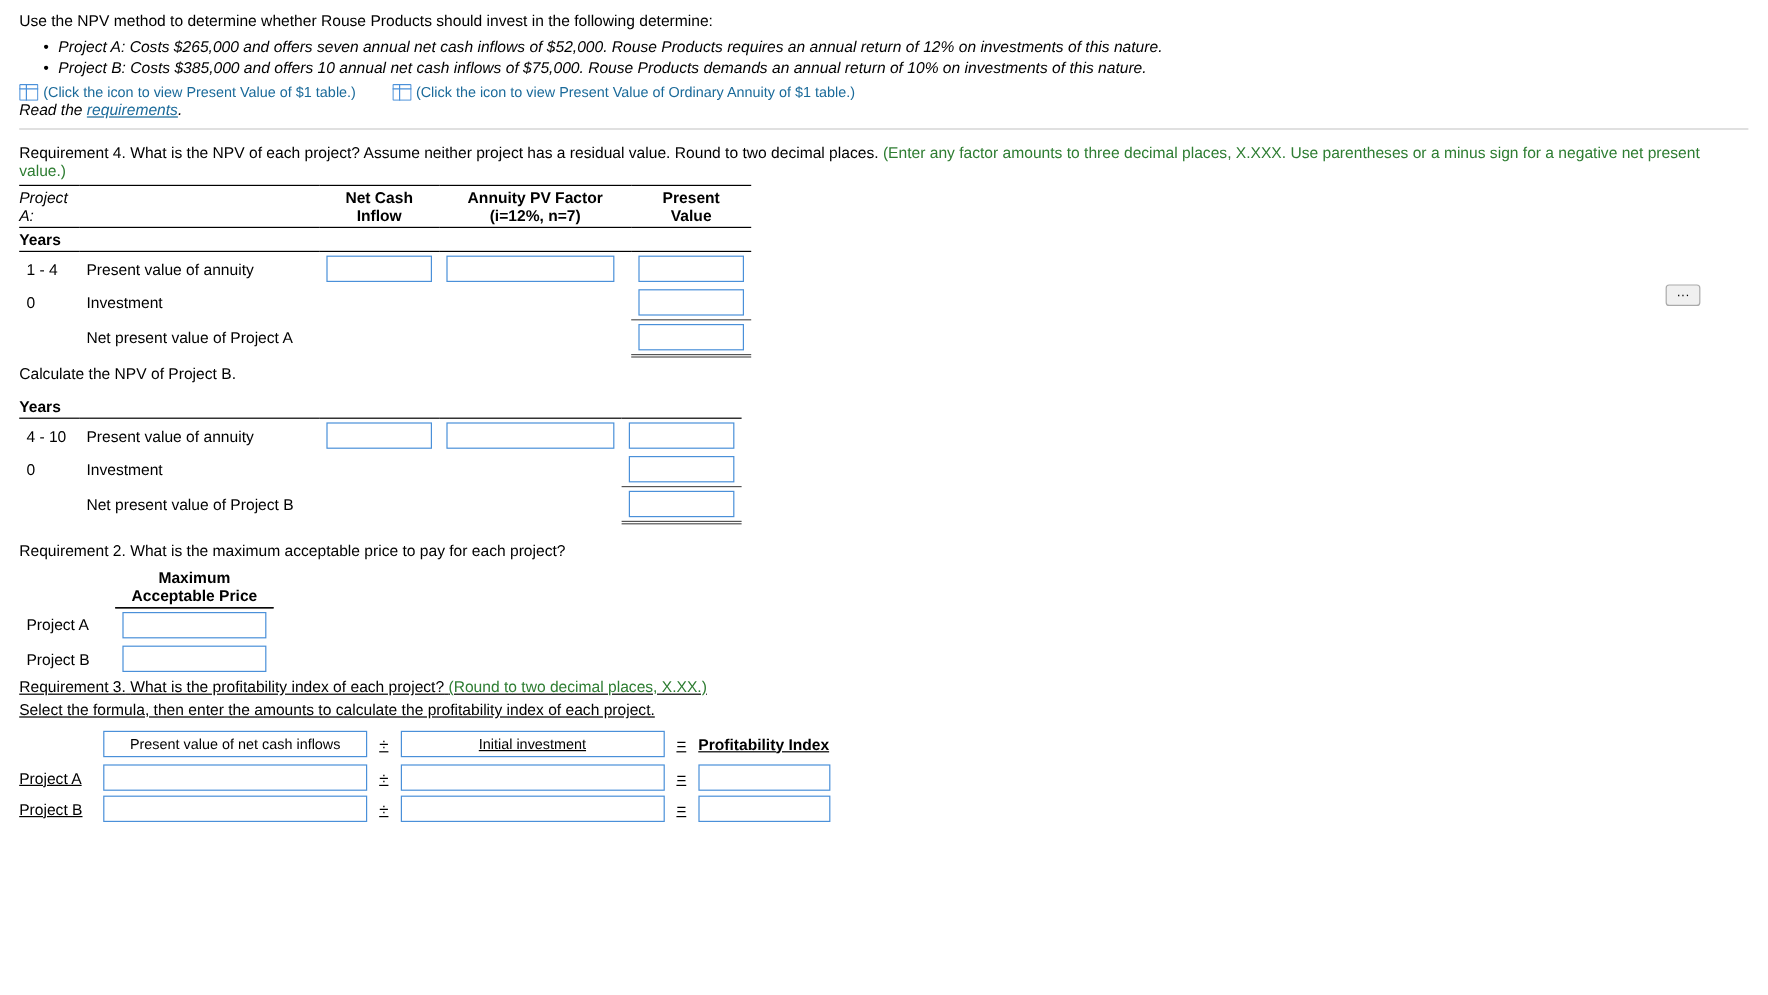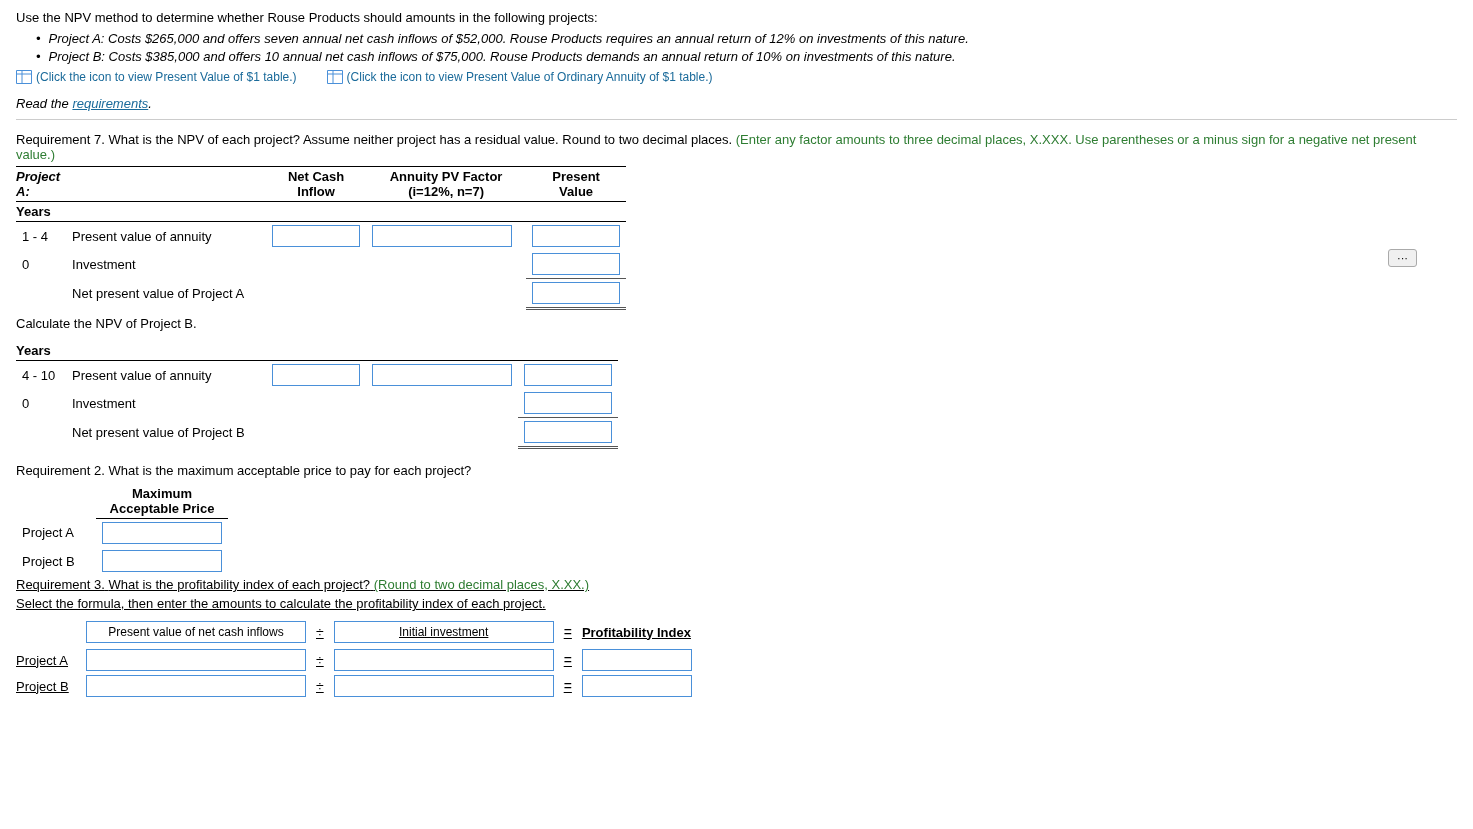--- a/index.html
+++ b/index.html
@@ -11,42 +11,42 @@
       padding: 10px 16px;
       width: 1473px;
     }
     .intro-text { font-size: 13px; margin-bottom: 6px; }
     .bullet-list { list-style: none; margin: 4px 0 6px 20px; }
     .bullet-list li { margin-bottom: 3px; }
     .bullet-list li::before { content: "•"; margin-right: 8px; }
     .italic { font-style: italic; }
     .icon-link { color: #1a6a9a; text-decoration: none; display: inline-flex; align-items: center; gap: 4px; font-size: 12px; }
     .icon-link svg { width: 16px; height: 14px; }
-    .icon-links-row { display: flex; gap: 30px; margin-bottom: 12px; }
+    .icon-links-row { display: flex; gap: 30px; margin-bottom: 0; }
     .read-req { font-size: 13px; margin-bottom: 8px; font-style: italic; }
     .read-req a { color: #1a6a9a; }
     .divider { border: none; border-top: 1px solid #ccc; margin: 8px 0 12px 0; }
     .expand-btn {
       position: absolute;
       right: 40px;
       top: 130px;
       border: 1px solid #aaa;
       background: #f0f0f0;
       padding: 2px 8px;
       font-size: 11px;
       border-radius: 3px;
       cursor: pointer;
     }
     .requirement-label { font-size: 13px; font-weight: bold; margin-bottom: 4px; }
     .requirement-label span { font-weight: normal; }
     .green-text { color: #2e7d32; }
     .sub-instruction { font-size: 13px; margin-bottom: 10px; }
     
     .project-section { margin-bottom: 14px; }
-    .project-title { font-weight: bold; font-style: italic; font-size: 13px; }
+    .project-title { font-weight: normal; font-style: italic; font-size: 13px; }
     table.npv-table {
       border-collapse: collapse;
       min-width: 580px;
       margin-bottom: 6px;
     }
     table.npv-table thead tr th {
       font-weight: bold;
       font-size: 13px;
       padding: 2px 6px;
       text-align: center;
@@ -90,21 +90,21 @@
     .col-years { width: 50px; }
     .col-desc { width: 190px; }
     .col-ncf { width: 100px; text-align: center; }
     .col-pv { width: 160px; text-align: center; }
     .col-pval { width: 100px; text-align: center; }
   </style>
 </head>
 <body>
 
 <div>
-  <p class="intro-text">Use the NPV method to determine whether Rouse Products should amounts in the following projects:</p>
+  <p class="intro-text">Use the NPV method to determine whether Rouse Products should invest in the following determine:</p>
   <ul class="bullet-list">
     <li class="italic">Project A: Costs $265,000 and offers seven annual net cash inflows of $52,000. Rouse Products requires an annual return of 12% on investments of this nature.</li>
     <li class="italic">Project B: Costs $385,000 and offers 10 annual net cash inflows of $75,000. Rouse Products demands an annual return of 10% on investments of this nature.</li>
   </ul>
   <div class="icon-links-row">
     <a href="#" class="icon-link">
       <svg viewBox="0 0 16 14">
         <rect x="0" y="0" width="16" height="14" rx="1" fill="#4a90d9"></rect>
         <rect x="1" y="1" width="14" height="12" rx="0" fill="#fff"></rect>
         <line x1="0" y1="4" x2="16" y2="4" stroke="#4a90d9" stroke-width="1"></line>
@@ -128,21 +128,21 @@
   </p>
 </div>
 
 <div style="position:relative;">
   <hr class="divider">
   <button class="expand-btn">···</button>
 </div>
 
 <div class="project-section">
   <p class="requirement-label">
-    <span>Requirement 7.</span>
+    <span>Requirement 4.</span>
     <span>What is the NPV of each project? Assume neither project has a residual value. Round to two decimal places.</span>
     <span class="green-text">(Enter any factor amounts to three decimal places, X.XXX. Use parentheses or a minus sign for a negative net present value.)</span>
   </p>
 
   <div>
     <table class="npv-table">
       <thead>
         <tr class="header-row-top">
           <th class="col-years" style="text-align:left; border-top:1px solid #000;">
             <span class="project-title">Project A:</span>

